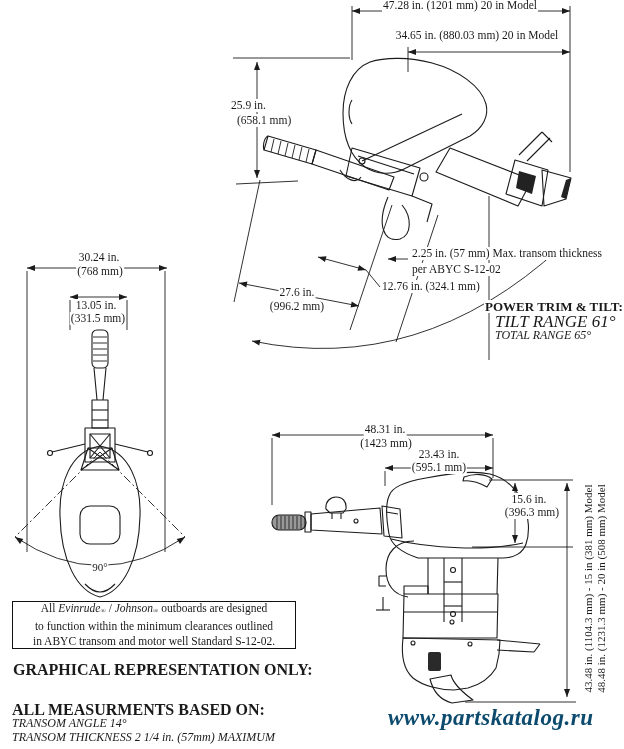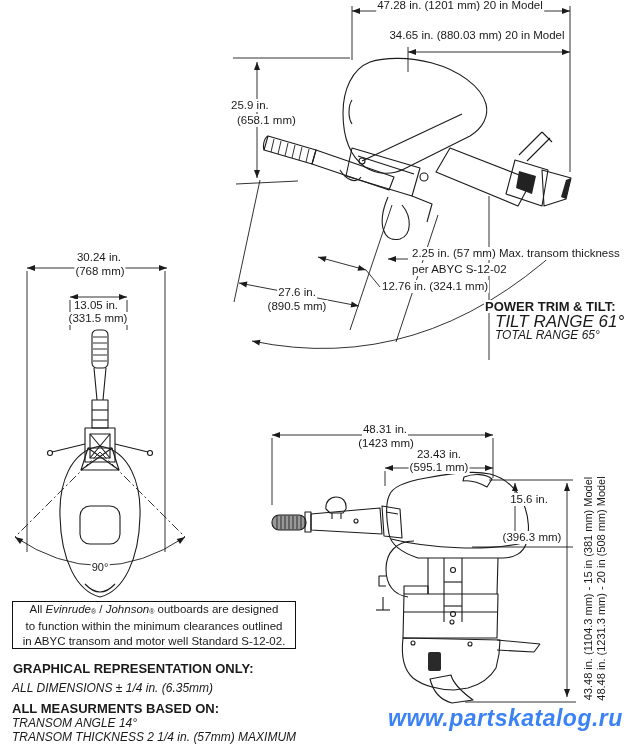--- a/index.html
+++ b/index.html
@@ -1,31 +1,31 @@
 <!DOCTYPE html>
 <html><head>
 <meta charset="utf-8">
 <style>
   html,body{margin:0;padding:0;background:#fff;}
   .canvas{position:relative;width:624px;height:749px;background:#fff;overflow:hidden;
-          font-family:Liberation Sans, sans-serif;color:#1a1a1a;}
+          font-family:Liberation Serif, serif;color:#1a1a1a;}
   svg{position:absolute;left:0;top:0;}
   .lbl{position:absolute;font-size:11.5px;line-height:13px;white-space:nowrap;
        background:#fff;padding:0 1px;}
   .ctr{transform:translateX(-50%);text-align:center;}
   .b{font-weight:bold;}
   .i{font-style:italic;}
   .rot{position:absolute;width:240px;height:13px;font-size:11px;line-height:13px;
        text-align:center;white-space:nowrap;transform:rotate(-90deg);background:#fff;}
   .notice{position:absolute;left:12px;top:601px;width:282px;height:46px;
           border:1.5px solid #111;display:flex;flex-direction:column;justify-content:center;
           text-align:center;font-size:11.5px;line-height:15px;}
   .reg{font-size:7px;vertical-align:-1px;}
   .foot{position:absolute;white-space:nowrap;}
-  .foot.title{font-size:13px;font-weight:bold;}
+  .foot.title{font-size:16px;font-weight:bold;}
   .foot.note{font-size:12px;font-style:italic;}
   .watermark{position:absolute;left:388px;top:705px;font-size:23px;font-weight:bold;
              font-style:italic;white-space:nowrap;letter-spacing:0.5px;}
 </style>
 </head>
 <body>
 
 <div class="canvas">
 
 <svg width="624" height="749" viewBox="0 0 624 749">
@@ -199,47 +199,46 @@
 </svg>
 
 <div class="lbl ctr" style="left:460px;top:-1px;">47.28 in. (1201 mm) 20 in Model</div>
 <div class="lbl ctr" style="left:477px;top:29px;">34.65 in. (880.03 mm) 20 in Model</div>
 <div class="lbl" style="left:230px;top:99px;">25.9 in.</div>
 <div class="lbl" style="left:227px;top:114px;margin-left:9px;">(658.1 mm)</div>
 <div class="lbl" style="left:411px;top:247px;">2.25 in. (57 mm) Max. transom thickness</div>
 <div class="lbl" style="left:411px;top:263px;">per ABYC S-12-02</div>
 <div class="lbl" style="left:381px;top:280px;">12.76 in. (324.1 mm)</div>
 <div class="lbl ctr" style="left:297px;top:286px;">27.6 in.</div>
-<div class="lbl ctr" style="left:297px;top:300px;">(890.5 mm)</div>
+<div class="lbl ctr" style="left:297px;top:300px;">(996.2 mm)</div>
 <div class="lbl b" style="left:484px;top:300px;font-size:13px;">POWER TRIM &amp; TILT:</div>
 <div class="lbl i" style="left:494px;top:315px;font-size:17px;">TILT RANGE 61°</div>
 <div class="lbl i" style="left:494px;top:329px;font-size:12px;">TOTAL RANGE 65°</div>
 
 <div class="lbl ctr" style="left:99px;top:251px;">30.24 in.</div>
 <div class="lbl ctr" style="left:100px;top:265px;">(768 mm)</div>
 <div class="lbl ctr" style="left:96px;top:299px;">13.05 in.</div>
 <div class="lbl ctr" style="left:98px;top:312px;">(331.5 mm)</div>
 <div class="lbl ctr" style="left:100px;top:561px;font-size:11px;">90°</div>
 
 <div class="lbl ctr" style="left:385px;top:423px;">48.31 in.</div>
 <div class="lbl ctr" style="left:386px;top:437px;">(1423 mm)</div>
 <div class="lbl ctr" style="left:439px;top:448px;">23.43 in.</div>
 <div class="lbl ctr" style="left:439px;top:461px;">(595.1 mm)</div>
 <div class="lbl ctr" style="left:529px;top:493px;">15.6 in.</div>
-<div class="lbl ctr" style="left:532px;top:506px;margin-top:25px;">(396.3 mm)</div>
+<div class="lbl ctr" style="left:532px;top:506px;">(396.3 mm)</div>
 <div class="rot" style="left:468px;top:582px;">43.48 in. (1104.3 mm) - 15 in (381 mm) Model</div>
 <div class="rot" style="left:481px;top:582px;">48.48 in. (1231.3 mm) - 20 in (508 mm) Model</div>
 
 <div class="notice">
   <div><span>All </span><span class="i">Evinrude</span><span class="reg">®</span><span> / </span><span class="i">Johnson</span><span class="reg">®</span><span> outboards are designed</span></div>
   <div>to function within the minimum clearances outlined</div>
   <div>in ABYC transom and motor well Standard S-12-02.</div>
 </div>
 
 <div class="foot title" style="left:13px;top:661px;">GRAPHICAL REPRESENTATION ONLY:</div>
-<div class="foot note" style="left:12px;top:681px;">ALL DIMENSIONS ± 1/4 in. (6.35mm)</div>
 <div class="foot title" style="left:12px;top:701px;">ALL MEASURMENTS BASED ON:</div>
 <div class="foot note" style="left:12px;top:716px;">TRANSOM ANGLE 14°</div>
 <div class="foot note" style="left:12px;top:730px;">TRANSOM THICKNESS 2 1/4 in. (57mm) MAXIMUM</div>
 
-<div class="watermark" style="color: #3b82f6; text-align: center;">www.partskatalog.ru</div>
+<div class="watermark" style="color: #0c4a6e; text-align: center;">www.partskatalog.ru</div>
 
 </div>
 
 </body></html>

